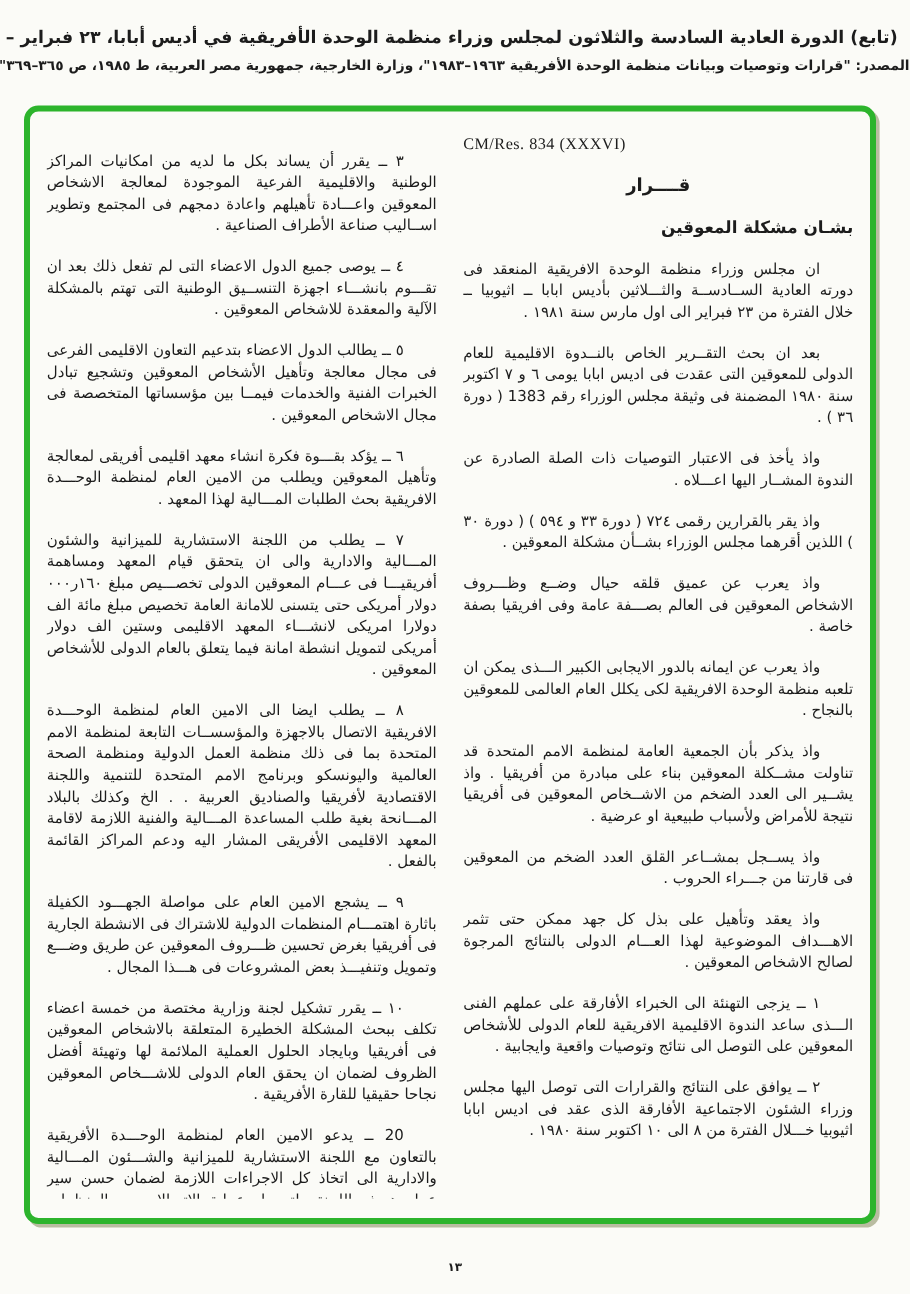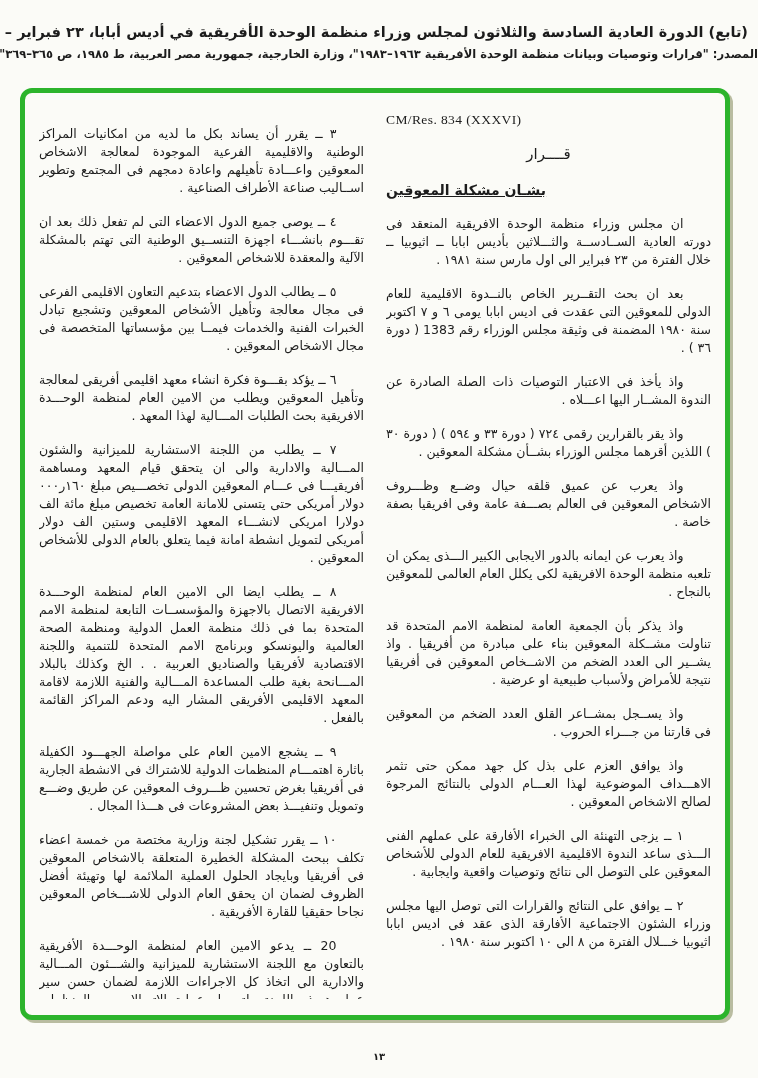--- a/index.html
+++ b/index.html
@@ -30,24 +30,24 @@
   .col{
     flex:1 1 0; min-width:0; overflow:hidden;
     text-align:justify; font-size:12.5px; line-height:18px;
   }
   .ref{
     direction:ltr; text-align:left;
     font-family:Liberation Serif, serif; font-size:13.5px; letter-spacing:.4px;
     margin:2px 0 16px 0; white-space:nowrap;
   }
   .title{
-    text-align:center; font-weight:normal; font-size:15px; margin:6px 0 18px 0;
+    text-align:center; font-weight:bold; font-size:15px; margin:6px 0 18px 0;
   }
   .subtitle{
-    text-align:left; font-weight:bold; font-size:14px; margin:0 0 16px 0;text-decoration:underline;
+    text-align:right; font-weight:bold; font-size:14px; margin:0 0 16px 0;
   }
   .para{ margin:16px 0 8px 0; text-indent:2.2em; }
   .footer{
     position:absolute; left:0; bottom:16px; width:100%;
     text-align:center; font-size:10px; font-weight:bold; direction:rtl;
   }
 </style>
 </head>
 <body>
 
@@ -74,21 +74,21 @@
           <p class="para">واذ يقر بالقرارين رقمى ٧٢٤ ( دورة ٣٣ و ٥٩٤ ) ( دورة ٣٠ ) اللذين أقرهما مجلس الوزراء بشــأن مشكلة المعوقين .</p>
 
           <p class="para">واذ يعرب عن عميق قلقه حيال وضــع وظـــروف الاشخاص المعوقين فى العالم بصـــفة عامة وفى افريقيا بصفة خاصة .</p>
 
           <p class="para">واذ يعرب عن ايمانه بالدور الايجابى الكبير الـــذى يمكن ان تلعبه منظمة الوحدة الافريقية لكى يكلل العام العالمى للمعوقين بالنجاح .</p>
 
           <p class="para">واذ يذكر بأن الجمعية العامة لمنظمة الامم المتحدة قد تناولت مشــكلة المعوقين بناء على مبادرة من أفريقيا . واذ يشــير الى العدد الضخم من الاشــخاص المعوقين فى أفريقيا نتيجة للأمراض ولأسباب طبيعية او عرضية .</p>
 
           <p class="para">واذ يســجل بمشــاعر القلق العدد الضخم من المعوقين فى قارتنا من جـــراء الحروب .</p>
 
-          <p class="para">واذ يوافق العزم على بذل كل جهد ممكن حتى تثمر الاهـــداف الموضوعية لهذا العـــام الدولى بالنتائج المرجوة لصالح الاشخاص المعوقين .</p>
+          <p class="para">واذ يعقد وتأهيل على بذل كل جهد ممكن حتى تثمر الاهـــداف الموضوعية لهذا العـــام الدولى بالنتائج المرجوة لصالح الاشخاص المعوقين .</p>
 
           <p class="para">١ ــ يزجى التهنئة الى الخبراء الأفارقة على عملهم الفنى الـــذى ساعد الندوة الاقليمية الافريقية للعام الدولى للأشخاص المعوقين على التوصل الى نتائج وتوصيات واقعية وايجابية .</p>
 
           <p class="para">٢ ــ يوافق على النتائج والقرارات التى توصل اليها مجلس وزراء الشئون الاجتماعية الأفارقة الذى عقد فى اديس ابابا اثيوبيا خـــلال الفترة من ٨ الى ١٠ اكتوبر سنة ١٩٨٠ .</p>
         </div>
     </div>
 
     <div class="col">
       <div>
 

